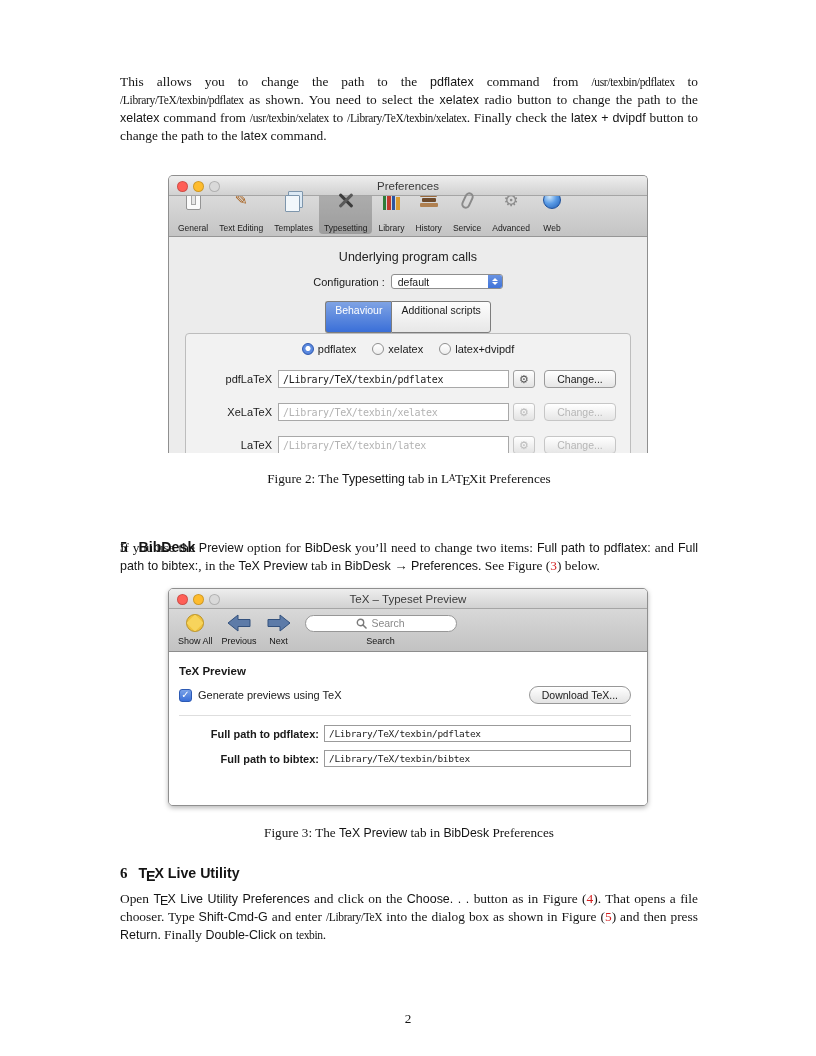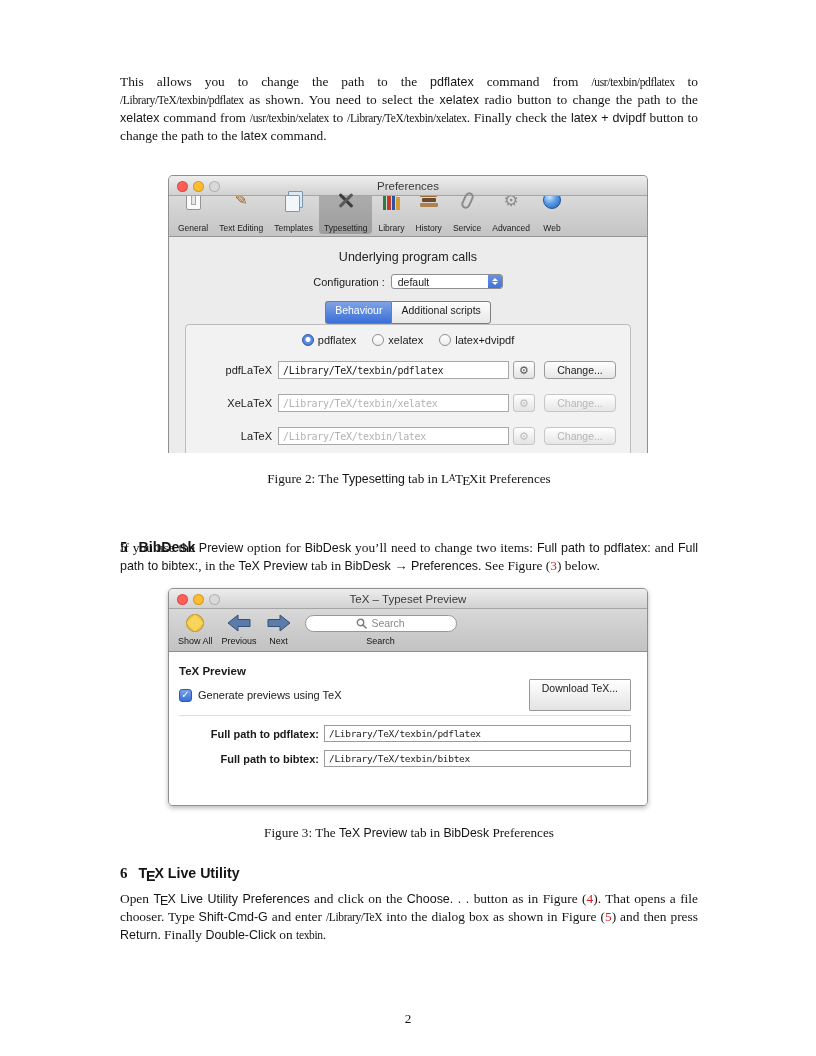--- a/index.html
+++ b/index.html
@@ -74,21 +74,21 @@
 .win1-heading{text-align:center;font-size:12.5px;font-weight:normal;color:#222;}
 .config-row{margin-top:10px;display:flex;justify-content:center;align-items:center;gap:6px;}
 .config-label{font-size:11px;}
 .dropdown{width:112px;height:15px;background:#fff;border:1px solid #8e8e8e;border-radius:3px;display:flex;align-items:center;overflow:hidden;}
 .dd-text{font-size:10.5px;padding-left:6px;flex:1;}
 .dd-stepper{width:14px;height:17px;background:linear-gradient(#6f97e2,var(--accent_blue,#3a6fd8));display:flex;flex-direction:column;align-items:center;justify-content:center;gap:1.5px;}
 .dd-stepper i{display:block;width:0;height:0;border-left:3px solid transparent;border-right:3px solid transparent;}
 .dd-stepper .up{border-bottom:3.5px solid #fff;}
 .dd-stepper .down{border-top:3.5px solid #fff;}
 .tabset{margin-top:12px;display:flex;justify-content:center;}
-.tab{height:23px;line-height:16px;font-size:10.5px;padding:0 9px;border:1px solid #7d7d7d;background:linear-gradient(#fdfdfd,#e7e7e7);color:#1a1a1a;}
+.tab{height:32px;line-height:16px;font-size:10.5px;padding:0 9px;border:1px solid #7d7d7d;background:linear-gradient(#fdfdfd,#e7e7e7);color:#1a1a1a;}
 .tab.selected{background:linear-gradient(#7fa3e4,var(--accent_blue,#3a6fd8));color:#fff;border-right:none;border-radius:3px 0 0 3px;}
 .tab:not(.selected){border-radius:0 3px 3px 0;}
 .groupbox{margin:0 16px;height:150px;border:1px solid #bdbdbd;background:#f2f2f2;border-radius:4px;padding-top:8px;}
 .radio-row{display:flex;justify-content:center;align-items:center;gap:16px;height:13px;}
 .radio{display:inline-flex;align-items:center;gap:4px;}
 .rb{width:12px;height:12px;border-radius:50%;border:1px solid #8f8f8f;background:linear-gradient(#ffffff,#ededed);}
 .rb.on{background:radial-gradient(circle at 50% 45%,#ffffff 0 2.2px,#5c8ae0 2.9px 60%,#2f5cba 100%);border-color:#2d58b0;}
 .rlabel{font-size:11px;}
 .engine-row{display:flex;align-items:center;margin:15px 14px 0 0;height:18px;}
 .erow-label{width:86px;text-align:right;font-size:11px;margin-right:6px;white-space:nowrap;}
@@ -112,21 +112,21 @@
 .icon-seal::after{content:"";position:absolute;inset:5px;background:#f7d45c;transform:rotate(45deg);}
 .arrow{display:block;}
 .searchwrap{margin-left:4px;}
 .searchfield{width:152px;height:17px;border:1px solid #979797;border-radius:9px;background:#fff;display:flex;align-items:center;justify-content:center;gap:4px;}
 .search-placeholder{font-size:10.5px;color:#898989;}
 .win2-body{background:#fff;height:155px;padding:13px 16px 0 10px;}
 .w2-h{font-weight:bold;font-size:11.5px;}
 .check-row{display:flex;align-items:center;margin-top:9px;position:relative;height:18px;}
 .checkbox{display:inline-flex;align-items:center;justify-content:center;width:13px;height:13px;border-radius:3px;color:#fff;font-size:10px;line-height:1;background:linear-gradient(#7aa2e8,var(--accent_blue,#3a6fd8));border:1px solid #2d5ab4;margin-right:6px;}
 .check-label{font-size:11px;}
-.download-btn{position:absolute;right:0;top:50%;transform:translateY(-50%);height:32px;line-height:16px;padding:0 12px;border:1px solid #989898;border-radius:1px;background:linear-gradient(#ffffff,#e3e3e3);font-size:10.5px;}
+.download-btn{position:absolute;right:0;top:50%;transform:translateY(-50%);height:18px;line-height:16px;padding:0 12px;border:1px solid #989898;border-radius:9px;background:linear-gradient(#ffffff,#e3e3e3);font-size:10.5px;}
 .w2-divider{height:1px;background:#dedede;margin:11px 0 9px;}
 .path-row{display:flex;align-items:center;margin-top:8px;height:17px;}
 .path-label{width:140px;text-align:right;font-weight:bold;font-size:11px;margin-right:5px;white-space:nowrap;}
 .path-field{flex:1;height:17px;border:1px solid #9b9b9b;background:#fff;display:flex;align-items:center;padding:0 4px;overflow:hidden;}
 .path-text{font-family:"DejaVu Sans Mono",monospace;font-size:9.5px;letter-spacing:-0.3px;white-space:nowrap;}
 </style>
 </head>
 <body>
 
 <p class="para" id="para-intro"><span class="rm">This allows you to change the path to the </span><span class="sf">pdflatex</span><span class="rm"> command from </span><span class="tt">/usr/texbin/pdflatex</span><span class="rm"> to </span><span class="tt">/Library/TeX/texbin/pdflatex</span><span class="rm"> as shown. You need to select the </span><span class="sf">xelatex</span><span class="rm"> radio button to change the path to the </span><span class="sf">xelatex</span><span class="rm"> command from </span><span class="tt">/usr/texbin/xelatex</span><span class="rm"> to </span><span class="tt">/Library/TeX/texbin/xelatex</span><span class="rm">. Finally check the </span><span class="sf">latex + dvipdf</span><span class="rm"> button to change the path to the </span><span class="sf">latex</span><span class="rm"> command.</span></p>

